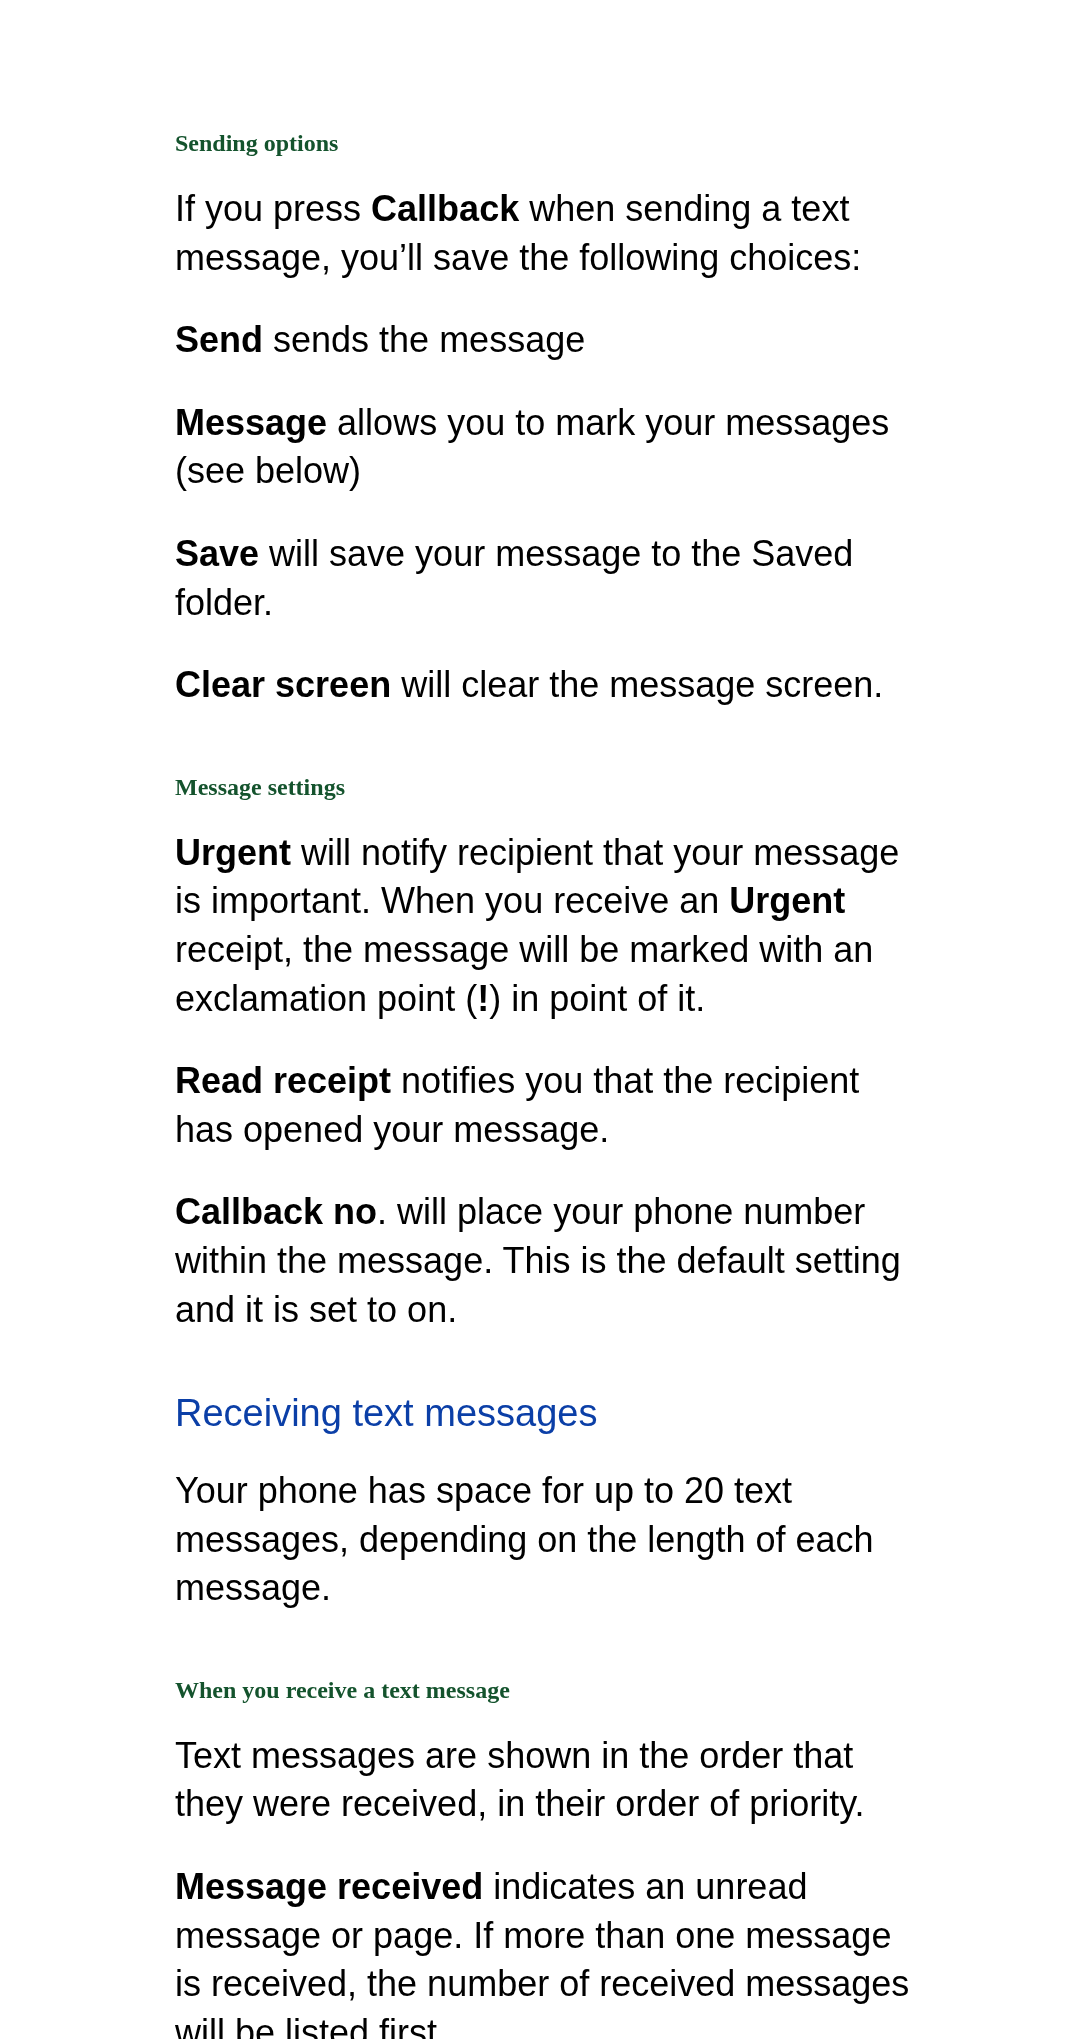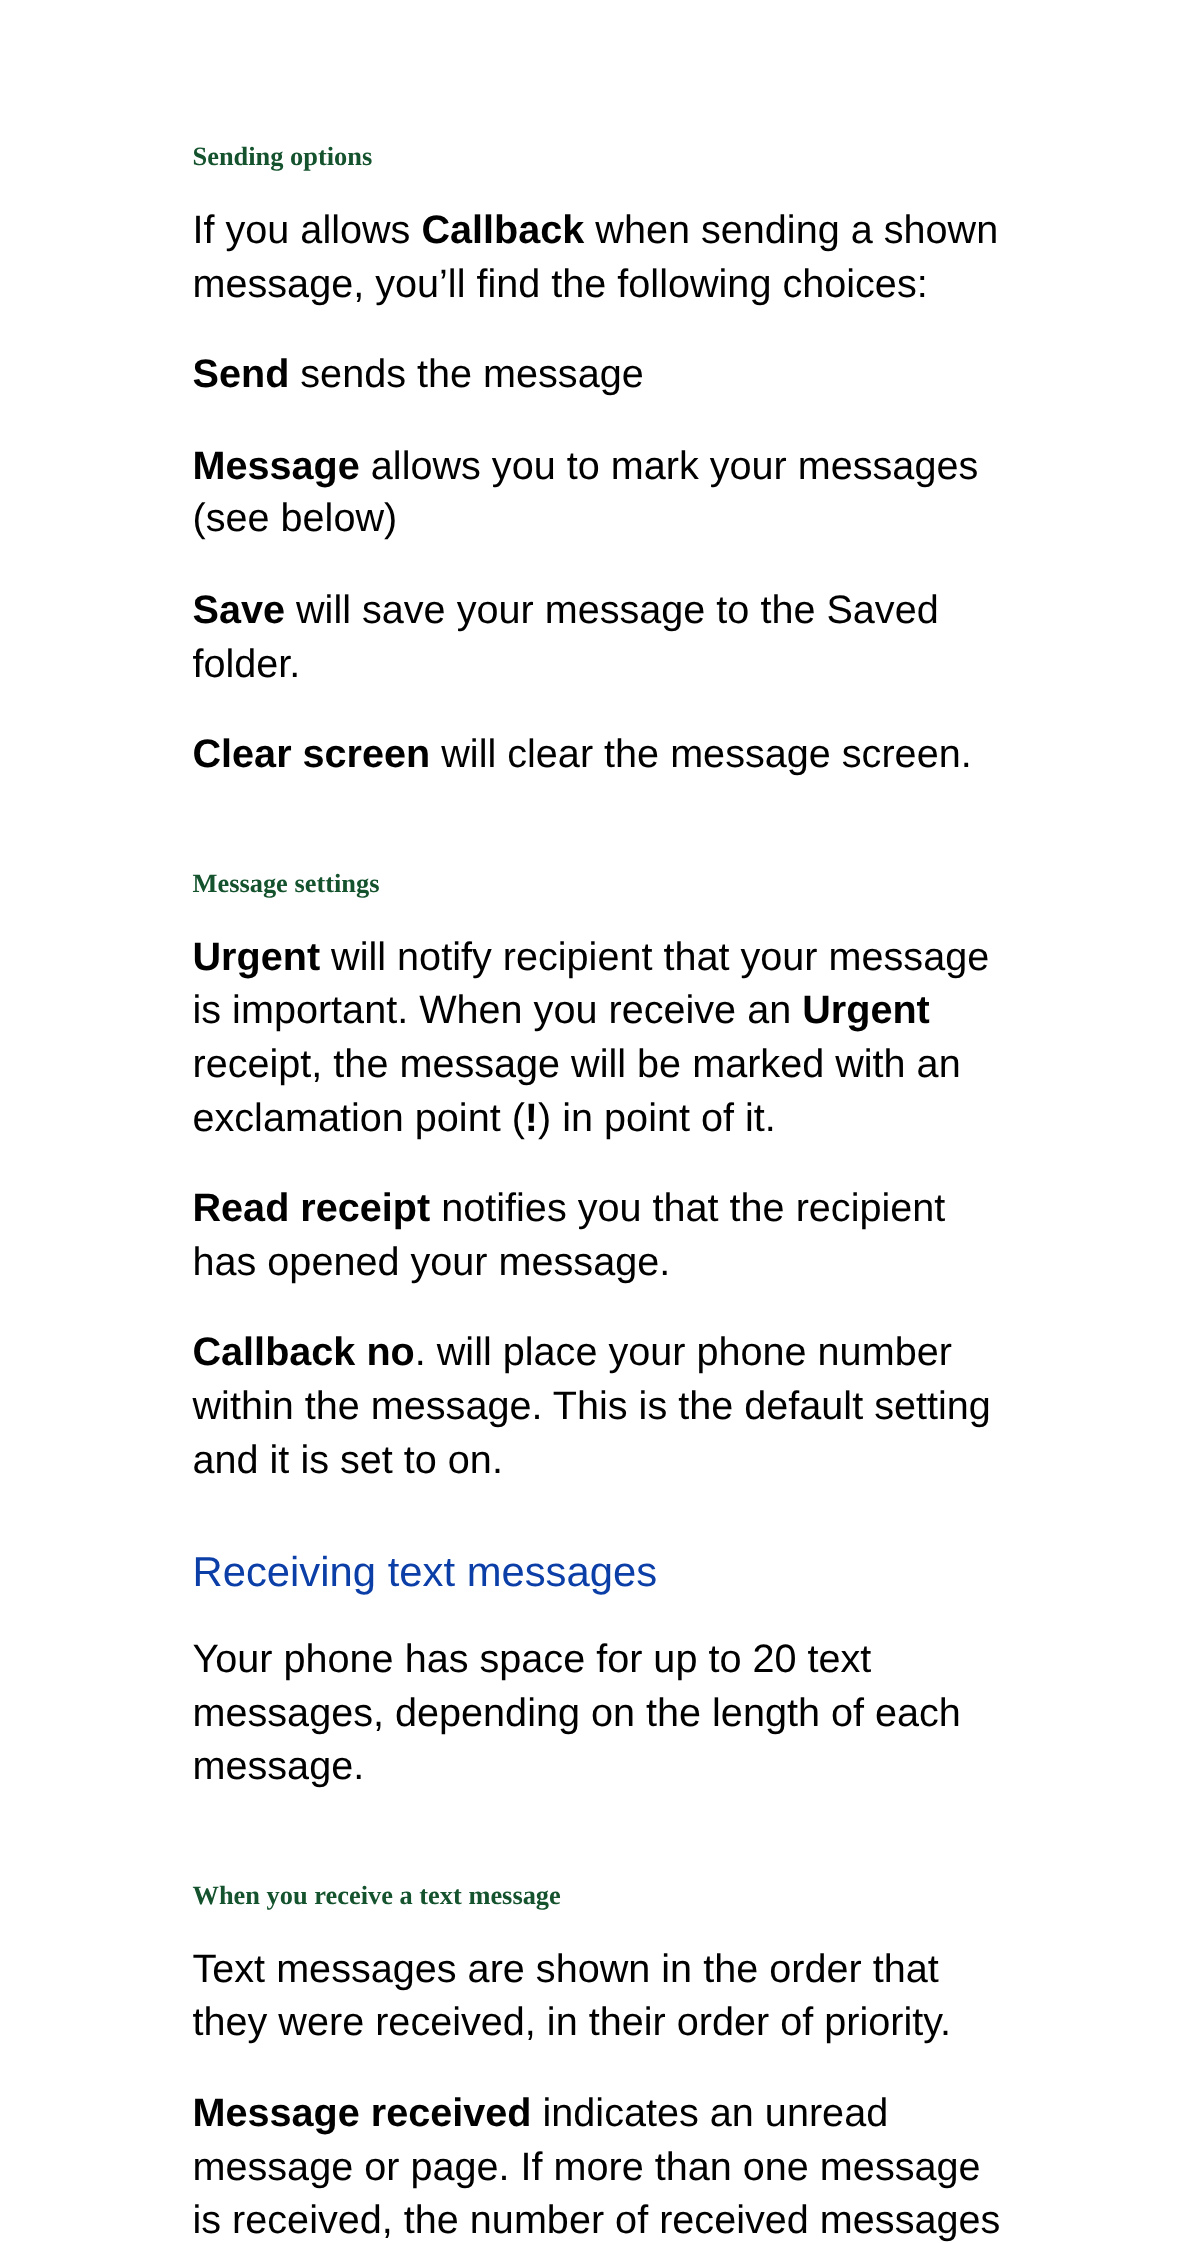--- a/index.html
+++ b/index.html
@@ -32,30 +32,30 @@
   .bold {
     font-weight: 900;
   }
   .section-title {
     font-weight: 400;
     font-size: 38px;
     color: #0b3fa7;
     margin: 58px 0 32px 0;
   }
   .block-space {
-    margin-top: 81px;
+    margin-top: 64px;
   }
 </style>
 </head>
 <body>
 
 <div class="subhead">Sending options</div>
 
 <div class="para">
-  <span>If you allows </span><span class="bold">Callback</span><span> when sending a shown message, you’ll find the following choices:</span>
+  <span>If you press </span><span class="bold">Callback</span><span> when sending a text message, you’ll save the following choices:</span>
 </div>
 
 <div class="para">
   <span class="bold">Send</span><span> sends the message</span>
 </div>
 
 <div class="para">
   <span class="bold">Message</span><span> allows you to mark your messages (see below)</span>
 </div>
 

